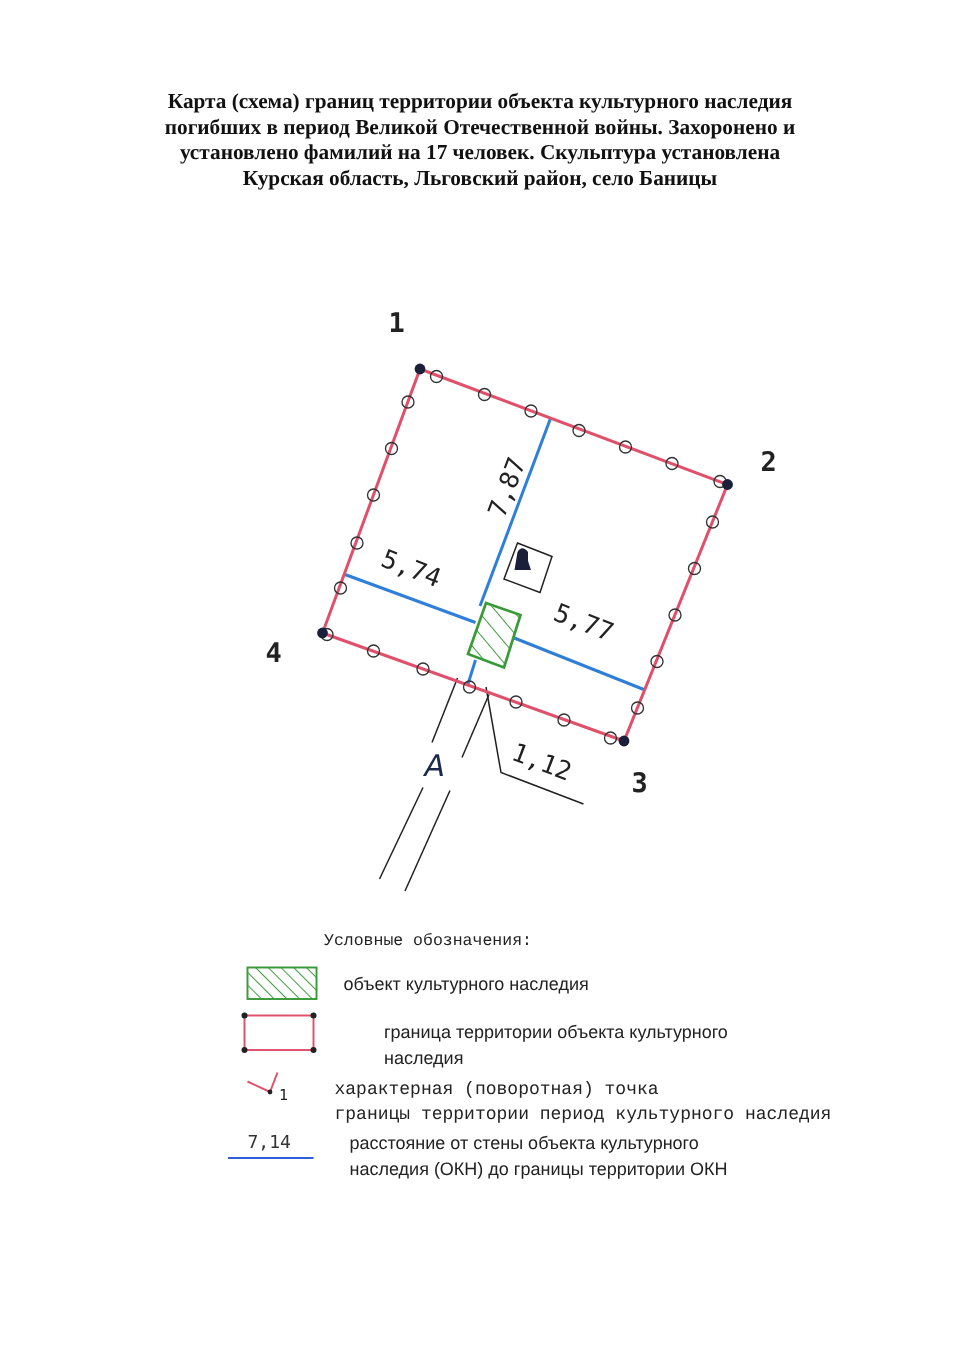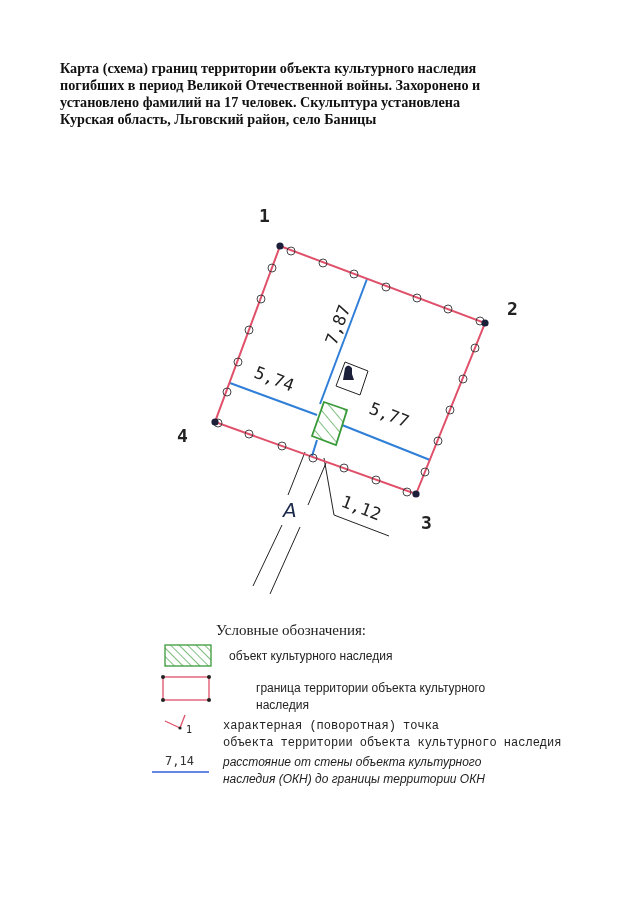--- a/index.html
+++ b/index.html
@@ -1,30 +1,30 @@
 <!DOCTYPE html>
 <html><head>
   <meta charset="utf-8">
   <style>
     html, body { margin: 0; padding: 0; background: #ffffff; }
     body { width: 640px; height: 905px; position: relative; overflow: hidden; }
     .title {
       position: absolute; left: 60px; top: 60px; width: 520px;
-      text-align: left; font-family: "Liberation Serif", serif;
+      text-align: center; font-family: "Liberation Serif", serif;
       font-weight: bold; font-size: 14.2px; line-height: 17px; color: #111;
     }
     .title div { white-space: nowrap; }
     svg.map { position: absolute; left: 0; top: 0; }
     .pt-label {
       position: absolute; font-family: "DejaVu Sans Mono", monospace;
       font-weight: bold; font-size: 18px; color: #222;
     }
     .legend-title {
       position: absolute; left: 216px; top: 622px;
-      font-family: Liberation Serif, serif; font-size: 15px; color: #222;
+      font-family: Liberation Mono, monospace; font-size: 11px; color: #222;
     }
     .legend-text {
       position: absolute; font-family: "Liberation Sans", sans-serif;
       font-size: 12px; line-height: 17px; color: #222; white-space: nowrap;
     }
   </style>
 </head>
 <body>
 
 <div class="title">
@@ -140,18 +140,18 @@
 
 <div class="legend-text" style="left:229px;top:648px;">
   <div>объект культурного наследия</div>
 </div>
 <div class="legend-text" style="left:223px;top:680px;margin-left:33px;">
   <div>граница территории объекта культурного</div>
   <div>наследия</div>
 </div>
 <div class="legend-text" style="left:223px;top:718px;font-family:Liberation Mono, monospace;">
   <div>характерная (поворотная) точка</div>
-  <div>объекта территории объекта культурного наследия</div>
+  <div>границы территории период культурного наследия</div>
 </div>
-<div class="legend-text" style="left:223px;top:754px;font-style:italic;">
+<div class="legend-text" style="left:233px;top:754px;">
   <div>расстояние от стены объекта культурного</div>
   <div>наследия (ОКН) до границы территории ОКН</div>
 </div>
 
 </body></html>

